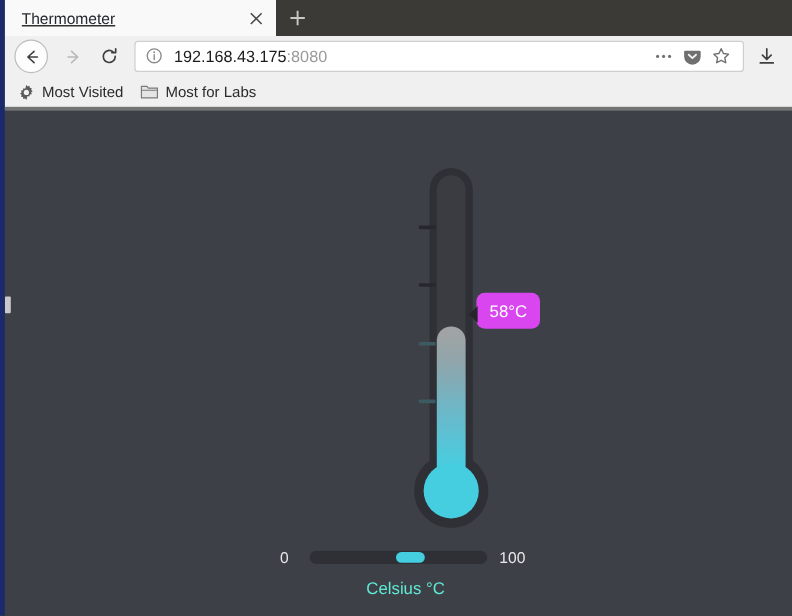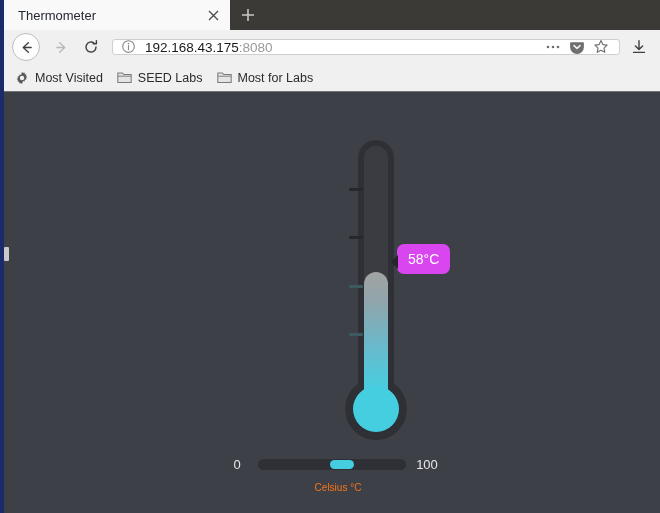--- a/index.html
+++ b/index.html
@@ -34,20 +34,21 @@
     background: #f0f0f0;
   }
 
   
   #tabstrip {
     position: relative;
     height: 30px;
     background: #3b3a36;
     display: flex;
     align-items: stretch;
+    text-decoration: underline;
   }
   .tab {
     position: relative;
     width: 226px;
     background: #f9f9fa;
     display: flex;
     align-items: center;
     padding: 0 8px 0 14px;
     box-sizing: border-box;
   }
@@ -103,21 +104,21 @@
     border: 1px solid #bdbdbd;
     border-radius: 50%;
     width: 26px;
     height: 26px;
     background: #fdfdfd;
     margin-right: 6px;
   }
   .navbtn.fwd { color: #b8b8b8; }
   #urlbar {
     flex: 1;
-    height: 16px;
+    height: 26px;
     background: #ffffff;
     border: 1px solid #cfcfcf;
     border-radius: 3px;
     display: flex;
     align-items: center;
     padding: 0 6px 0 8px;
     margin: 0 4px 0 6px;
     box-sizing: border-box;
   }
   .info-icon {
@@ -151,21 +152,21 @@
     justify-content: center;
     flex: none;
     color: #3f3f3f;
     margin-left: 2px;
   }
 
   
   #bookmarks {
     height: 28px;
     background: #f0f0f0;
-    border-bottom: 1px solid #737373;
+    border-bottom: 3px solid #737373;
     display: flex;
     align-items: center;
     padding: 0 10px;
     box-sizing: border-box;
     text-align: right;
   }
   .bm {
     display: flex;
     align-items: center;
     margin-right: 14px;
@@ -340,22 +341,22 @@
     background: #45cde0;
     border-radius: 5px;
   }
 
   
   #caption {
     position: absolute;
     left: 12px; right: 0;
     top: 390px;
     text-align: center;
-    font-size: 10px;
-    color: #f97316;
+    font-size: 14px;
+    color: #5eead4;
   }
 </style>
 </head>
 <body>
 
 <div id="window">
 
   <div id="chrome">
 
     <div id="tabstrip">
@@ -439,29 +440,20 @@
         </span>
         <span>Most Visited</span>
       </div>
       <div class="bm">
         <span class="bmicon">
           <svg width="15" height="13" viewBox="0 0 16 14" aria-hidden="true">
             <path d="M0.8 2.2 h5 l1.3 1.6 h8.1 v8.6 h-14.4 Z" stroke="#7a7a7a" stroke-width="1.1" fill="#e4e4e4"></path>
             <path d="M0.8 5.6 h14.4" stroke="#7a7a7a" stroke-width="1"></path>
           </svg>
         </span>
-        <span>SEED Labs</span>
-      </div>
-      <div class="bm">
-        <span class="bmicon">
-          <svg width="15" height="13" viewBox="0 0 16 14" aria-hidden="true">
-            <path d="M0.8 2.2 h5 l1.3 1.6 h8.1 v8.6 h-14.4 Z" stroke="#7a7a7a" stroke-width="1.1" fill="#e4e4e4"></path>
-            <path d="M0.8 5.6 h14.4" stroke="#7a7a7a" stroke-width="1"></path>
-          </svg>
-        </span>
         <span>Most for Labs</span>
       </div>
     </div>
   </div>
 
   <div id="viewport">
     <div id="scrollmark"></div>
 
     <div id="thermo-wrap">
 

